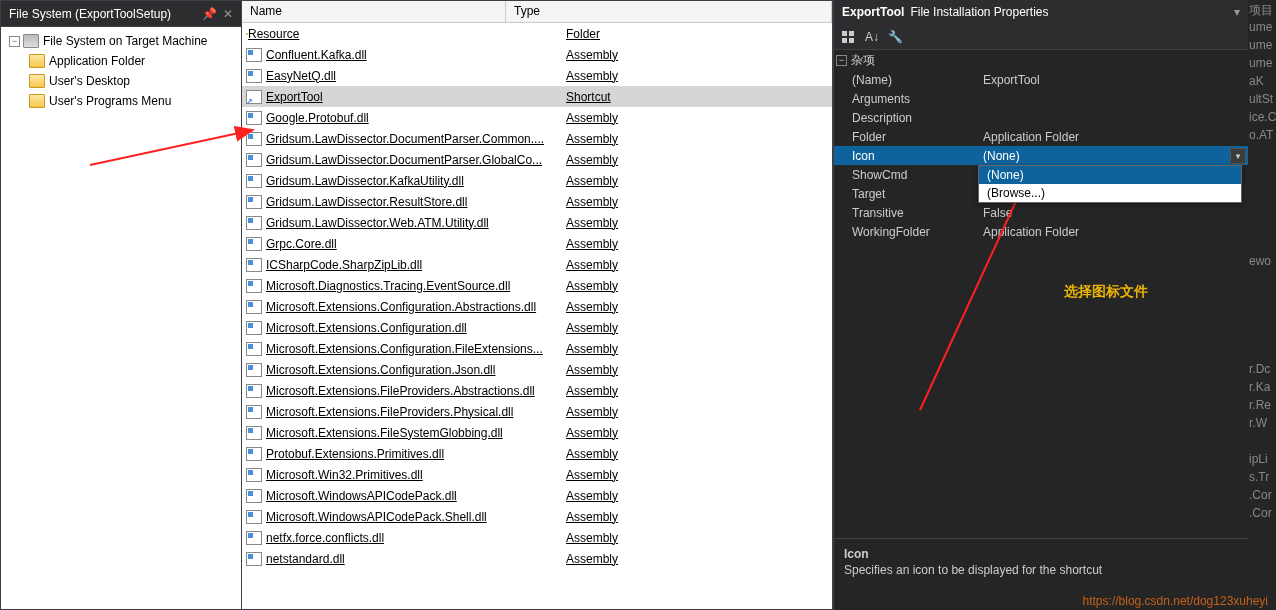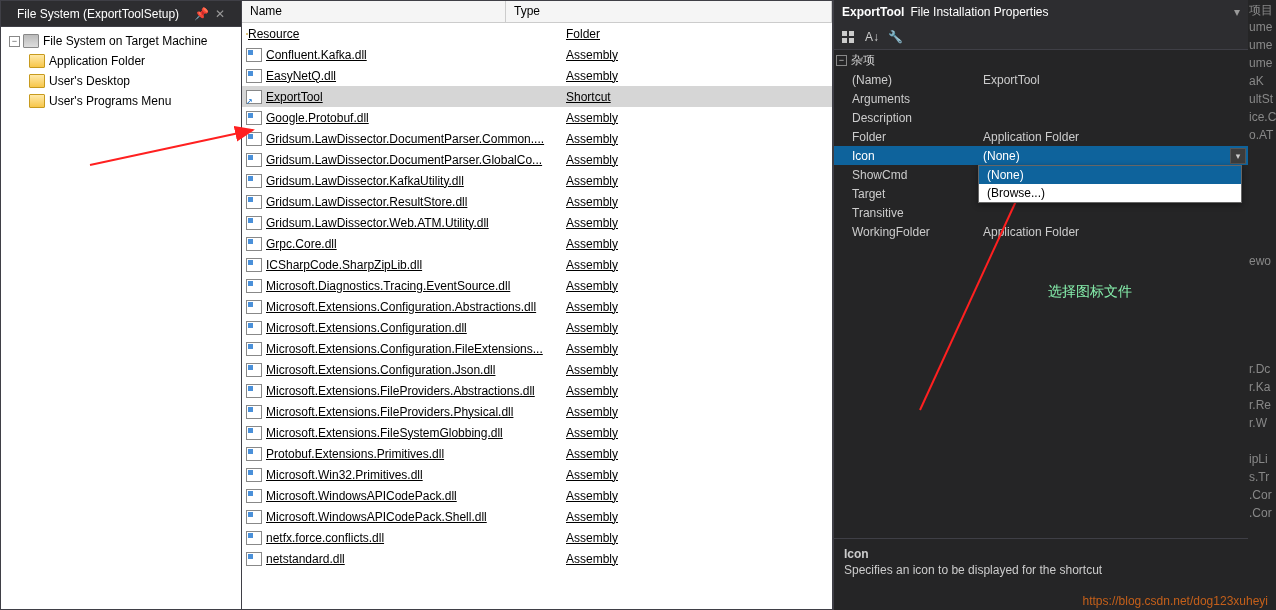--- a/index.html
+++ b/index.html
@@ -1,21 +1,21 @@
 <!DOCTYPE html>
 <html><head>
 <meta charset="utf-8">
 <style>
 * { margin: 0; padding: 0; box-sizing: border-box; font-family: "Segoe UI", Tahoma, sans-serif; font-size: 12px; }
 body { background: #2d2d30; color: #ccc; width: 1276px; height: 610px; overflow: hidden; position: relative; }
 .container { display: flex; height: 100%; }
 
 
 .left-panel { width: 242px; background: #fff; border: 1px solid #3f3f46; display: flex; flex-direction: column; }
-.tab-header { background: #2d2d30; height: 26px; display: flex; align-items: center; padding: 0 16px; color: #fff; border-bottom: 1px solid #3f3f46; }
+.tab-header { background: #2d2d30; height: 26px; display: flex; align-items: center; padding: 0 8px; color: #fff; border-bottom: 1px solid #3f3f46; }
 .tab-header .title { flex: 1; white-space: nowrap; overflow: hidden; }
 .tab-header .pin { margin-left: 6px; color: #999; cursor: pointer; }
 .tab-header .close { margin-left: 6px; color: #999; cursor: pointer; }
 .tree { background: #fff; color: #000; padding: 4px 0; flex: 1; overflow: auto; }
 .tree-node { display: flex; align-items: center; height: 20px; padding-left: 8px; cursor: pointer; }
 .tree-node .exp { width: 11px; height: 11px; border: 1px solid #888; display: inline-flex; align-items: center; justify-content: center; font-size: 9px; line-height: 0; margin-right: 3px; color: #555; }
 .tree-node.child { padding-left: 28px; }
 .tree-node .ticon { width: 16px; height: 14px; margin-right: 4px; }
 .ticon.machine { background: linear-gradient(#bbb,#ddd); border:1px solid #888; border-radius:1px; }
 .ticon.folder { background: linear-gradient(#ffe9a8,#f7c64a); border:1px solid #c79a1e; border-radius:1px; }
@@ -59,21 +59,21 @@
 .dropdown .ditem.sel { background: #0e639c; color: #fff; }
 .prop-help { border-top: 1px solid #3f3f46; padding: 8px 10px; height: 72px; color: #ccc; }
 .prop-help .hname { font-weight: bold; margin-bottom: 2px; }
 
 
 .far-right { width: 28px; background: #252526; color: #888; font-size: 10px; overflow: hidden; }
 .far-right div { padding: 2px 1px; white-space: nowrap; height: 18px; }
 
 
 .arrow { position: absolute; pointer-events: none; }
-.anno-text { position: absolute; color: #86efac; font-size: 14px; font-weight: 400; pointer-events: none; }
+.anno-text { position: absolute; color: #eab308; font-size: 14px; font-weight: 700; pointer-events: none; margin-left: 16px; }
 .watermark { position: absolute; right: 8px; bottom: 2px; color: #f97316; font-size: 12px; opacity: .75; pointer-events:none; }
 </style>
 </head>
 <body>
 
 <div class="container">
 
   <div class="left-panel">
     <div class="tab-header">
       <span class="title">File System (ExportToolSetup)</span>
@@ -340,20 +340,21 @@
           <div class="prop-row">
             <div class="pname">ShowCmd</div>
             <div class="pval"></div>
           </div>
           <div class="prop-row">
             <div class="pname">Target</div>
             <div class="pval"></div>
           </div>
           <div class="prop-row">
             <div class="pname">Transitive</div>
+            <div class="pval">False</div>
           </div>
           <div class="prop-row">
             <div class="pname">WorkingFolder</div>
             <div class="pval">Application Folder</div>
           </div>
         </div>
     </div>
     <div class="dropdown" id="icon-dropdown" style="left: 144px; width: 264px; top: 165px;">
       <div class="ditem sel">(None)</div>
       <div class="ditem">(Browse...)</div>

